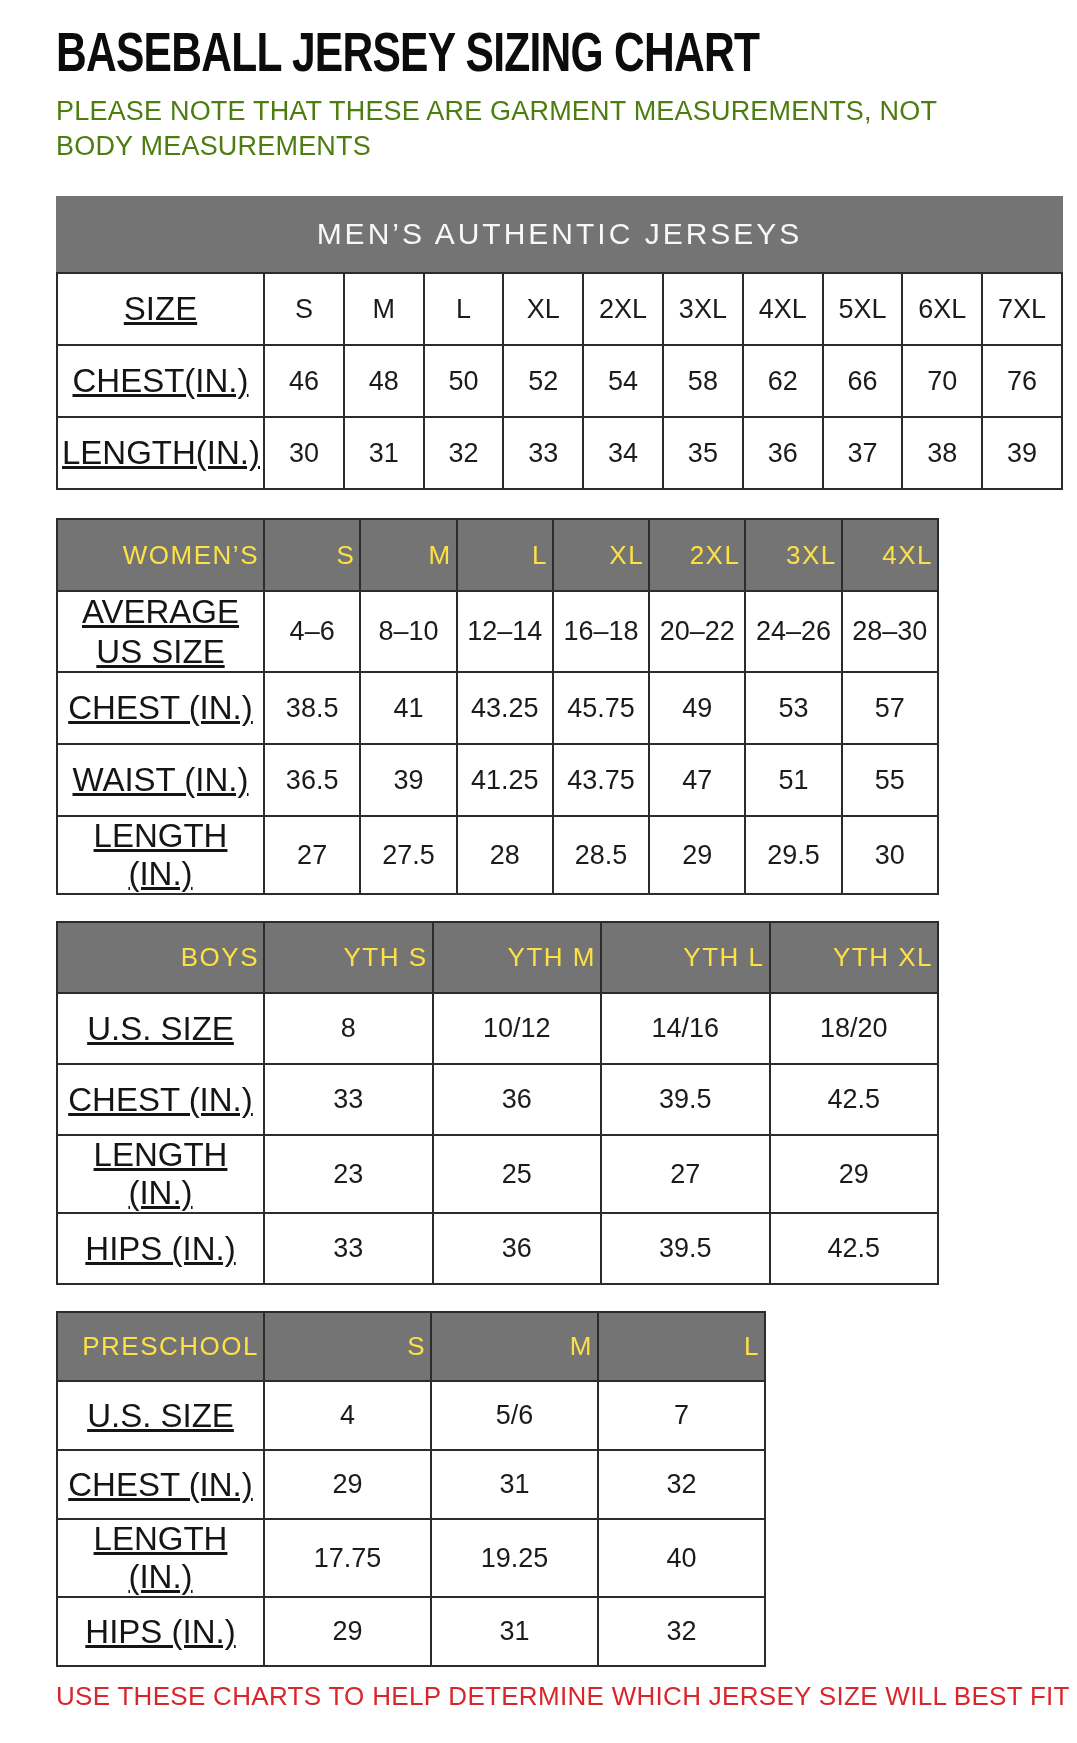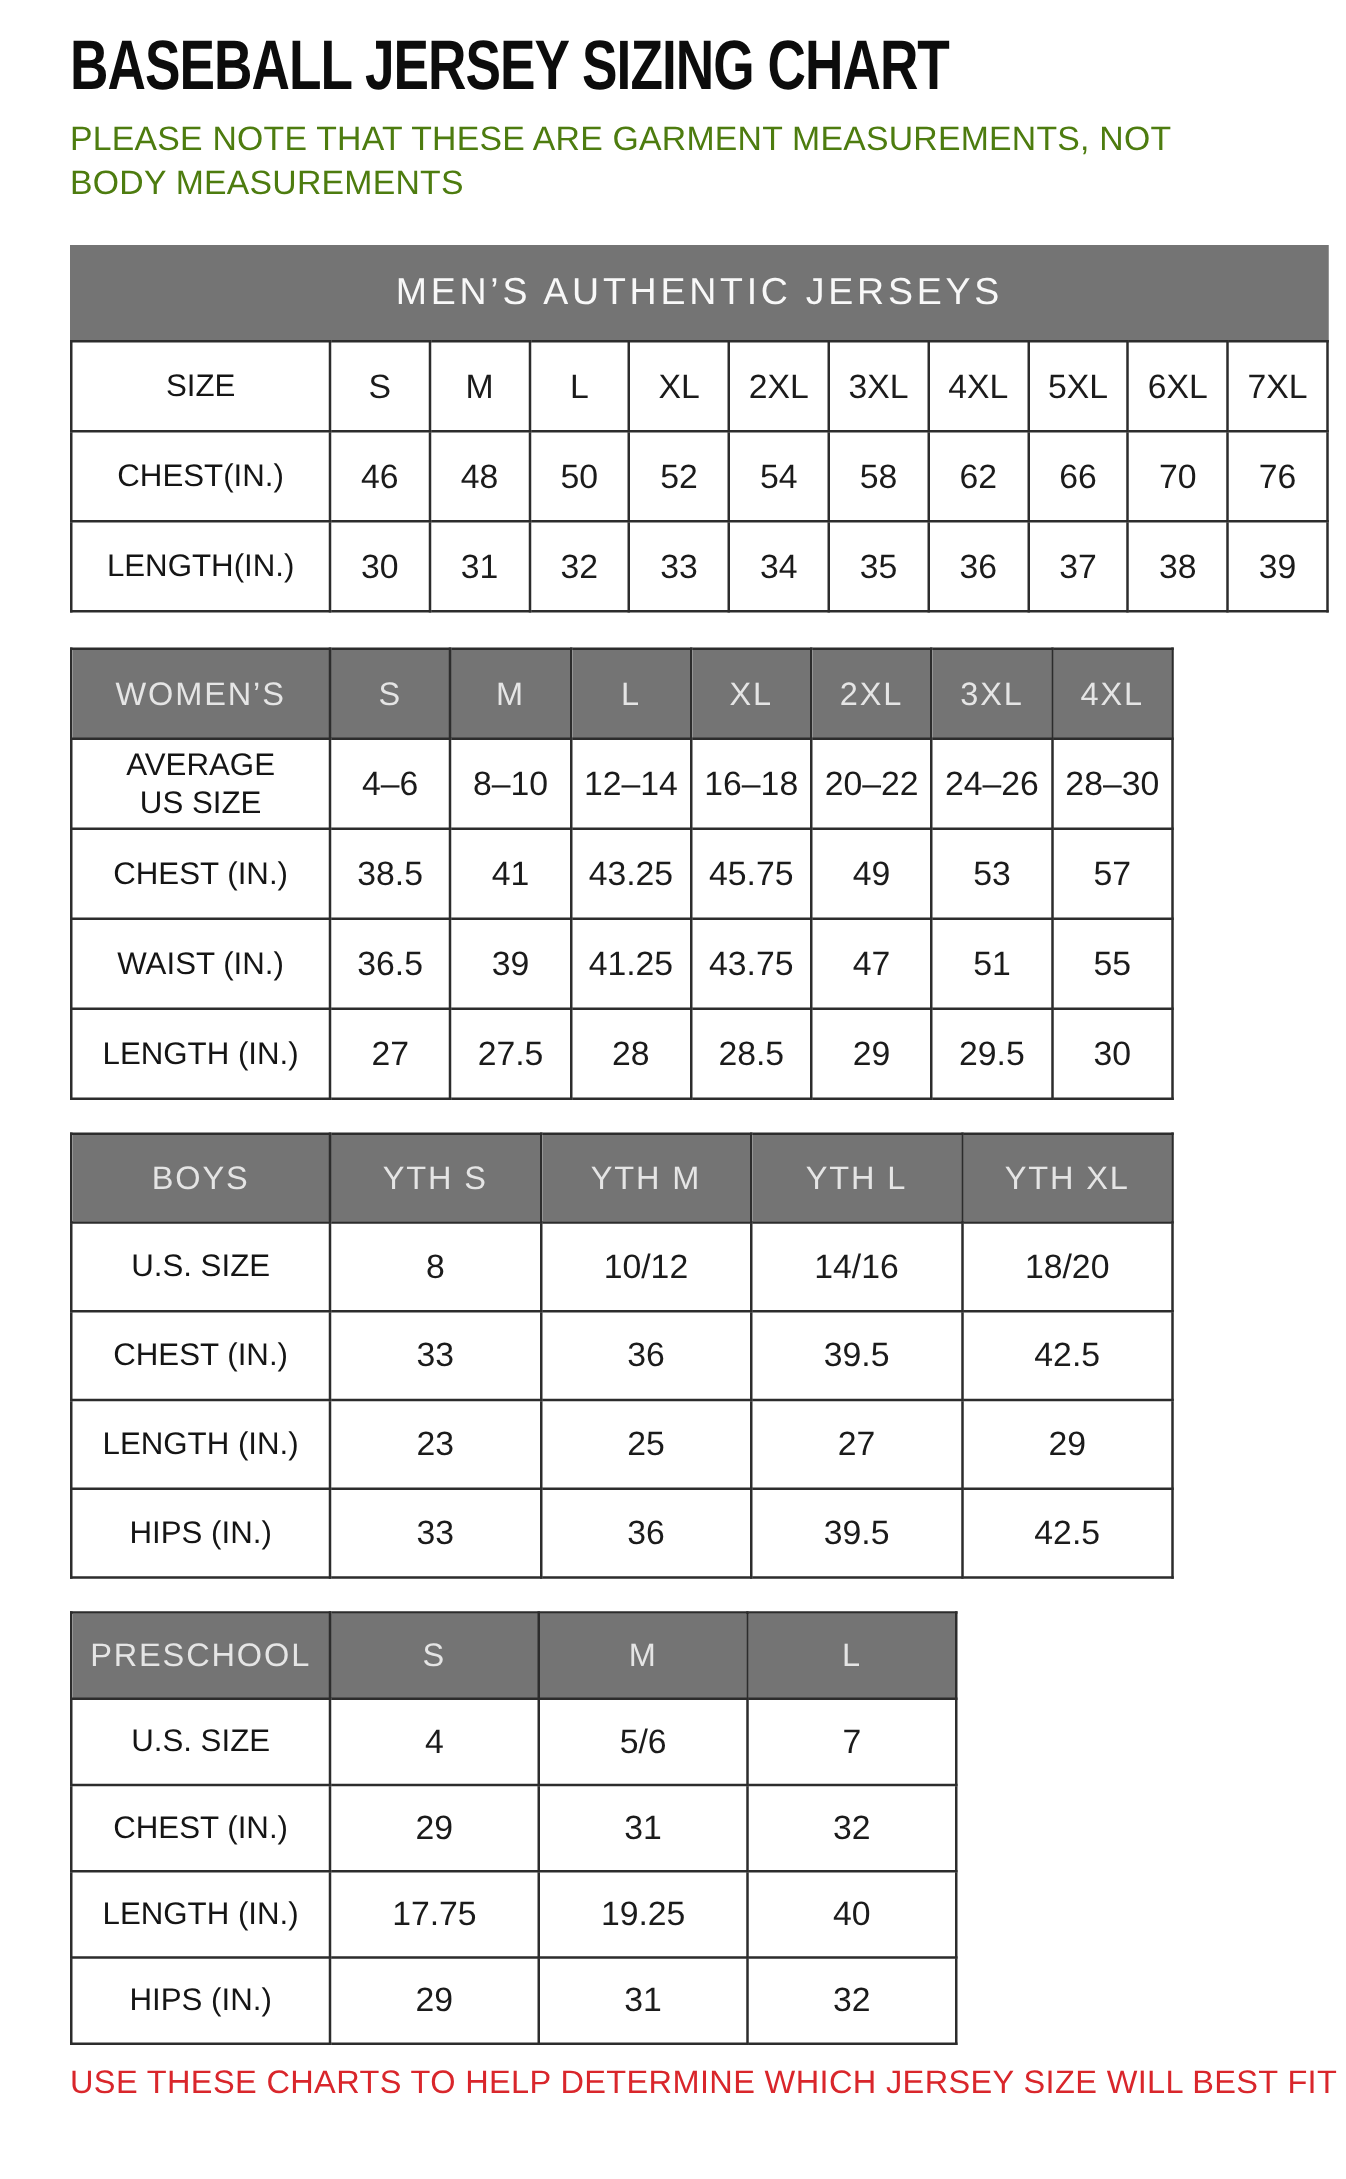--- a/index.html
+++ b/index.html
@@ -33,24 +33,24 @@
   table.t {
     border-collapse:collapse; table-layout:fixed;
     border:2px solid #2c2c2c;
   }
   table.t td {
     border:2px solid #2c2c2c;
     text-align:center; vertical-align:middle;
     font-size:27px; color:#1b1b1b; padding:0 4px;
     overflow:hidden;
   }
-  table.t td.label { font-size:25px; color:#151515; }
+  table.t td.label { font-size:33px; color:#151515;text-decoration:underline; }
   table.t td.gh {
-    background:#747474; color:#e5e5e5;
-    font-size:26px; letter-spacing:1.5px; font-weight:500;
+    background:#747474; color:#fde047;
+    font-size:26px; letter-spacing:1.5px; font-weight:500;text-align:right;
   }
   .two-line span { display:block; line-height:1.2; }
 
   table.mens      { width:1007px; }
   table.mens tr   { height:72px; }
   table.womens    { width:883px; margin-top:28px; }
   table.womens tr { height:72px; }
   table.boys      { width:883px; margin-top:26px; }
   table.boys tr   { height:71px;margin-left:27px; }
   table.preschool { width:710px; margin-top:26px; }

